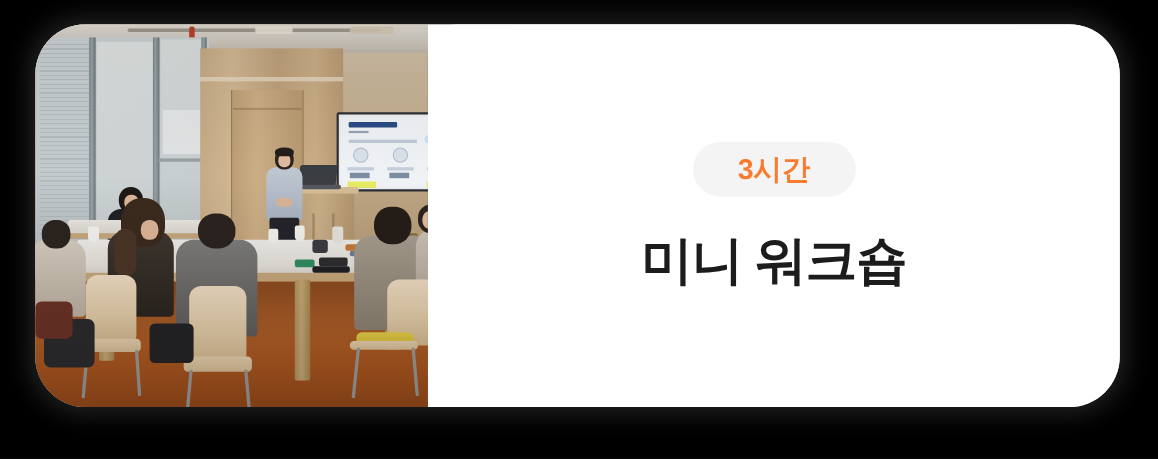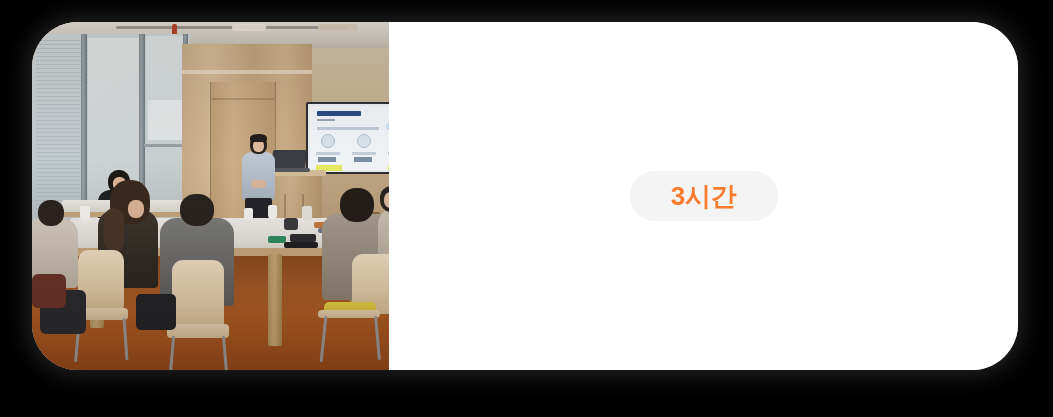--- a/index.html
+++ b/index.html
@@ -270,16 +270,17 @@
 
       <div class="ph" style="left:8px;top:268px;width:46px;height:44px;background:#2a2a2e;border-radius:6px;"></div>
       <div class="ph" style="left:0px;top:252px;width:34px;height:34px;background:#6b3228;border-radius:6px;"></div>
       <div class="ph" style="left:104px;top:272px;width:40px;height:36px;background:#232327;border-radius:5px;"></div>
 
       <div class="ph grade"></div>
     </div>
 
     <div class="content">
       <div class="badge">3시간</div>
+      <div class="title">미니 워크숍</div>
     </div>
 
   </div>
 </div>
 
 </body></html>

